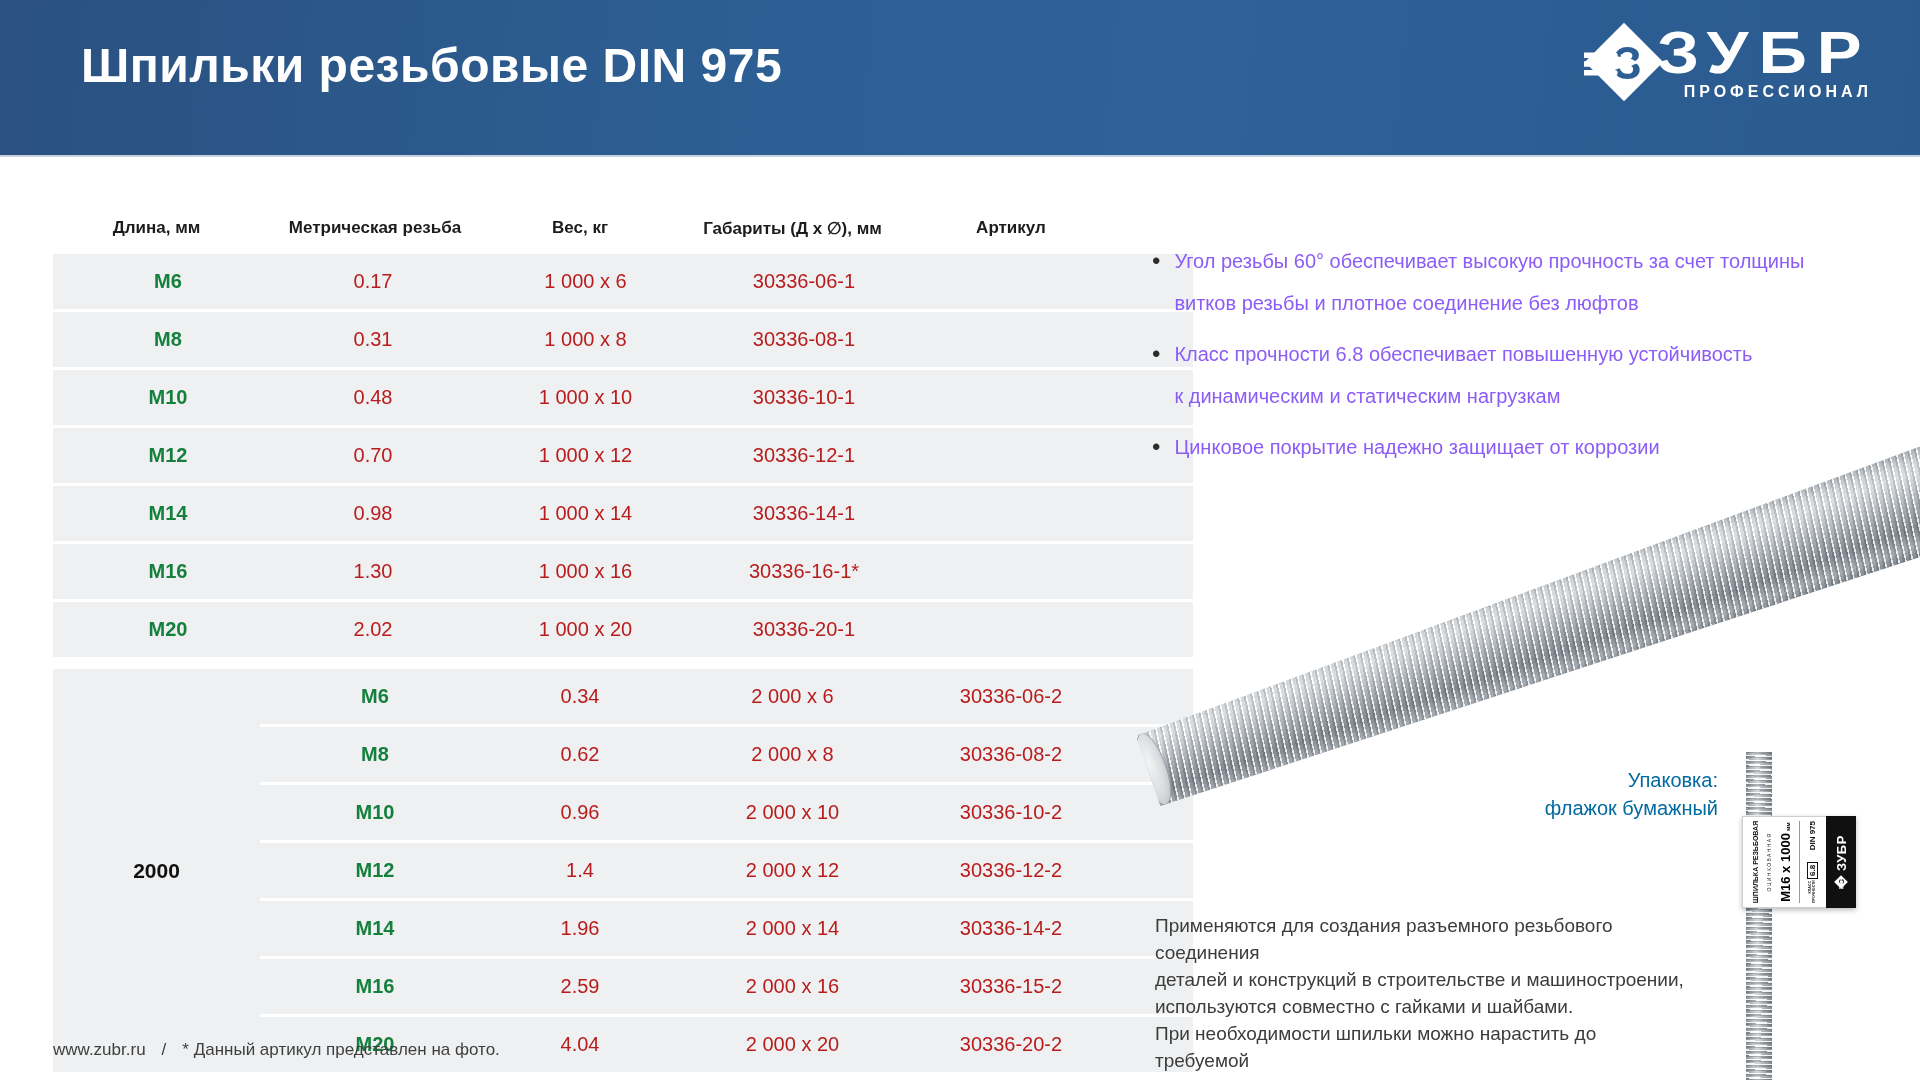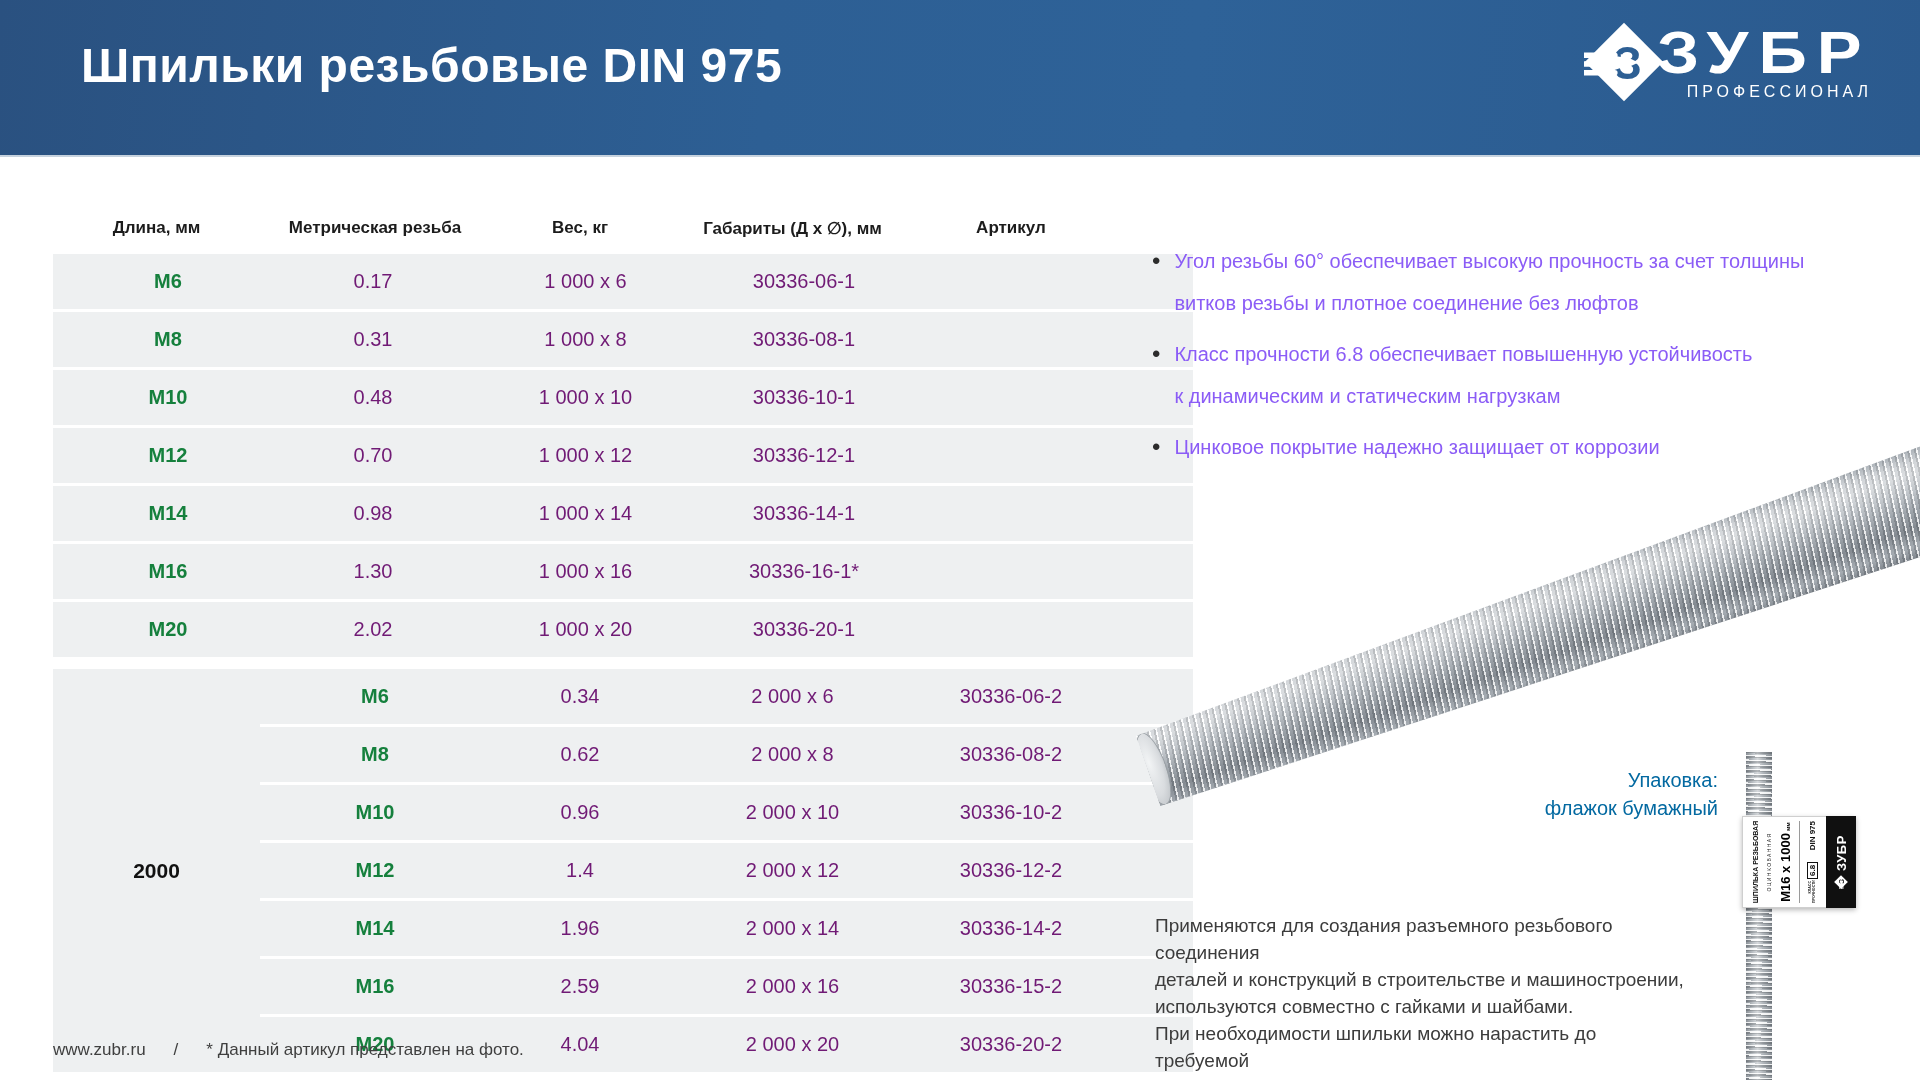--- a/index.html
+++ b/index.html
@@ -16,37 +16,37 @@
   .page-title {
     position:absolute; left:55px; top:38px;
     color:#ffffff; font-size:48px; font-weight:700; letter-spacing:.5px;margin-left:26px;
   }
   .brand { position:absolute; right:48px; top:22px; display:flex; align-items:center; gap:16px; }
   .brand-txt { display:flex; flex-direction:column; align-items:flex-end; }
   .brand-name {
     color:#fff; font-size:60px; font-weight:800; letter-spacing:9px;
     transform:scaleX(1.12); transform-origin:right center; line-height:1;
   }
-  .brand-tagline { color:#fff; font-size:16px; font-weight:400; letter-spacing:4px; margin-top:0; }
+  .brand-tagline { color:#fff; font-size:16px; font-weight:700; letter-spacing:4px; margin-top:0; }
 
   
   .spec-table { position:absolute; left:53px; top:202px; width:1140px; }
   .thead { display:grid; grid-template-columns:207px 230px 180px 245px 192px; height:52px; align-items:center; }
   .thead > div { text-align:center; font-size:17px; font-weight:700; color:#1c1c1c; }
   .tgroup { display:flex; background:#eef0f1; }
   .tgroup + .tgroup { margin-top:12px; }
   .glen { width:207px; flex:none; display:flex; align-items:center; justify-content:center;
           font-size:21px; font-weight:700; color:#111; }
   .grows { flex:1; }
   .trow { display:grid; grid-template-columns:230px 180px 245px 192px; height:55px; align-items:center; }
   .trow + .trow { border-top:3px solid #ffffff; height:58px; }
-  .tcell { text-align:center; font-size:20px; color:#701a75; }
+  .tcell { text-align:center; font-size:20px; color:#b91c1c; }
   .tcell.c-thread { font-weight:700; color:#15803d; }
 
-  .foot { position:absolute; left:53px; top:1040px; display:flex; gap:28px; font-size:17px; color:#3f3f3f; }
+  .foot { position:absolute; left:53px; top:1040px; display:flex; gap:16px; font-size:17px; color:#3f3f3f; }
   .foot .site { color:#3f3f3f; text-decoration:none; }
 
   
   .features { position:absolute; left:1152px; top:240px; width:760px; list-style:none; }
   .features li { display:flex; gap:14px; margin-bottom:9px; }
   .features .dot { font-size:24px; line-height:42px; color:#2c2c2c; }
   .features .ftext { font-size:20px; line-height:42px; color:#8b5cf6; white-space:pre-line; }
 
   .descr { position:absolute; left:1155px; top:912px; width:540px;
            font-size:19px; line-height:27px; color:#3c3c3c; white-space:pre-line; }

